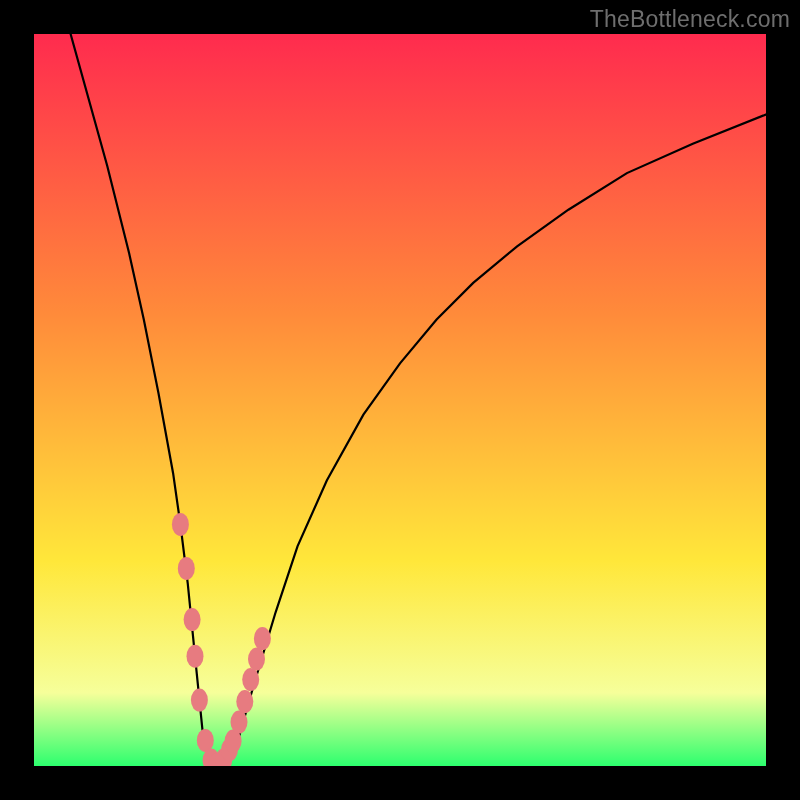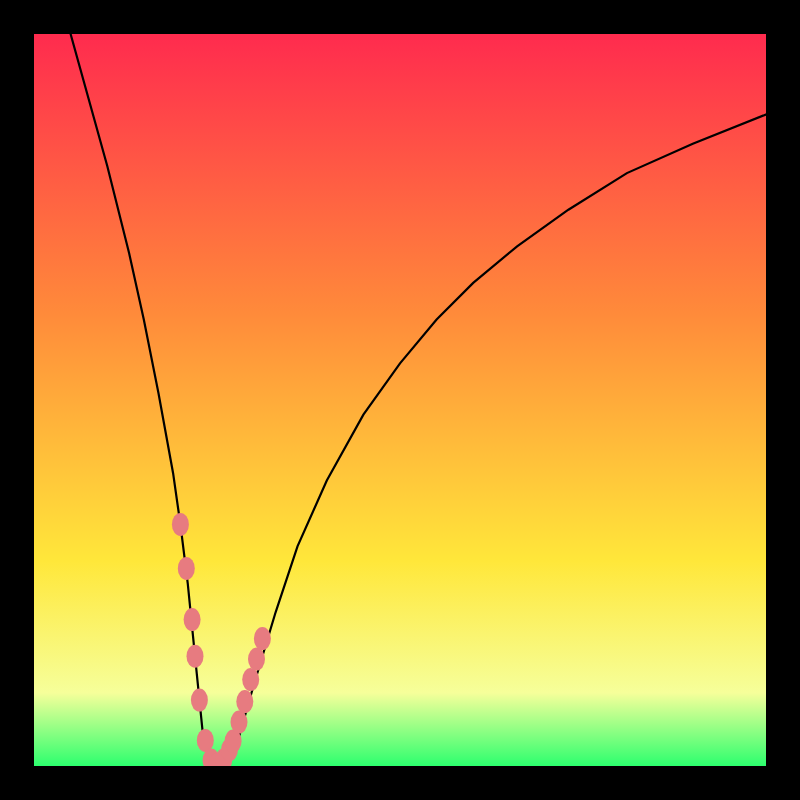--- a/index.html
+++ b/index.html
@@ -68,13 +68,14 @@
           <ellipse cx="199.1" cy="707.1" rx="8.5" ry="11.5" fill="#e77b80" stroke="#cc5a60" stroke-width="0"></ellipse>
           <ellipse cx="205.0" cy="688.1" rx="8.5" ry="11.5" fill="#e77b80" stroke="#cc5a60" stroke-width="0"></ellipse>
           <ellipse cx="210.8" cy="667.6" rx="8.5" ry="11.5" fill="#e77b80" stroke="#cc5a60" stroke-width="0"></ellipse>
           <ellipse cx="216.7" cy="645.6" rx="8.5" ry="11.5" fill="#e77b80" stroke="#cc5a60" stroke-width="0"></ellipse>
           <ellipse cx="222.5" cy="625.1" rx="8.5" ry="11.5" fill="#e77b80" stroke="#cc5a60" stroke-width="0"></ellipse>
           <ellipse cx="228.4" cy="604.6" rx="8.5" ry="11.5" fill="#e77b80" stroke="#cc5a60" stroke-width="0"></ellipse>
         </g>
     </svg>
   </div>
 
+  <div class="watermark">TheBottleneck.com</div>
 </div>
 
 </body></html>

